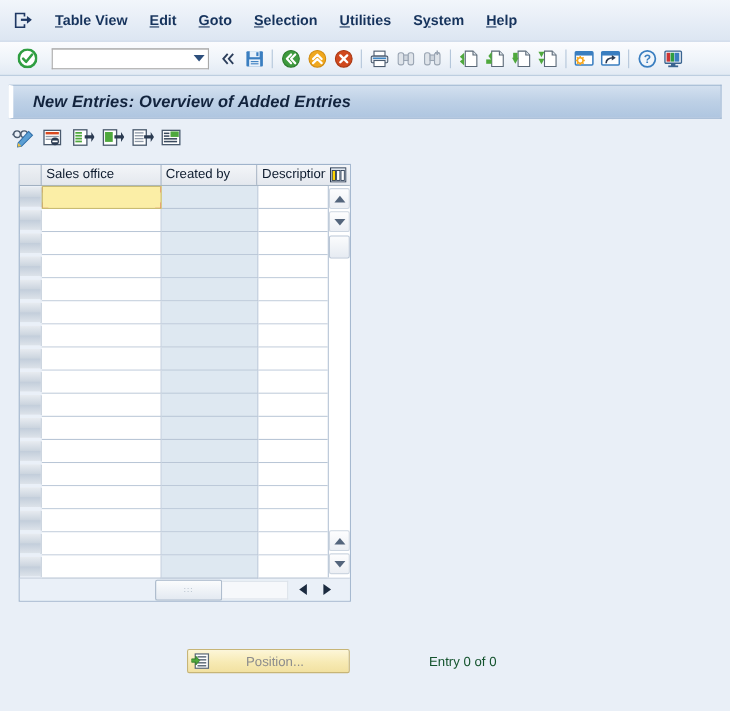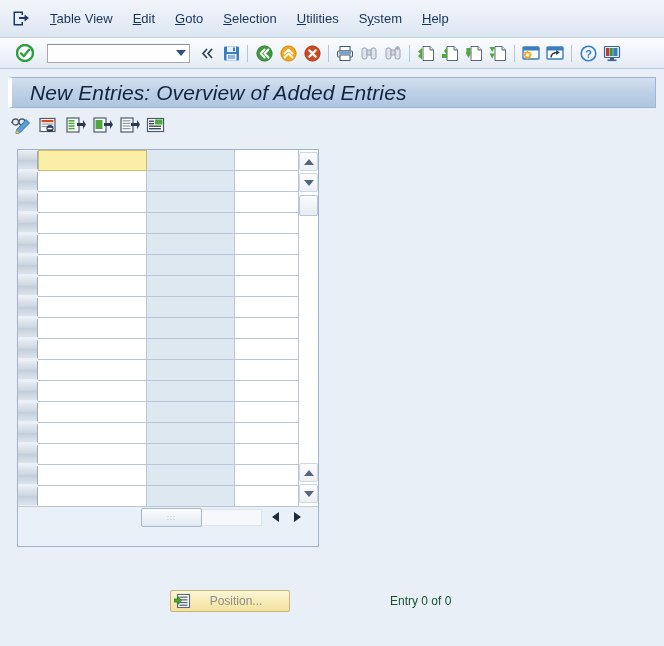--- a/index.html
+++ b/index.html
@@ -33,20 +33,21 @@
     margin-left: 8px;
     display: flex; align-items: center; justify-content: center;
   }
   .menu-items { display: flex; align-items: center; margin-left: 6px; }
   .menu-item {
     padding: 3px 10px;
     font-size: 13px;
     color: #16335c;
     white-space: nowrap;
     cursor: default;
+    font-weight: bold;
   }
   .menu-item .mn {
     text-decoration: underline;
   }
 
   
   #toolbar {
     position: absolute;
     left: 0; top: 38px;
     width: 664px; height: 31px;
@@ -101,22 +102,22 @@
     width: 648px; height: 31px;
     background: linear-gradient(to bottom, #d3e0ef 0%, #bdd0e6 50%, #afc6e0 100%);
     border: 1px solid #9fb6d2;
     border-left: 4px solid #ffffff;
     box-sizing: border-box;
     display: flex;
     align-items: center;
   }
   #title-text {
     margin-left: 18px;
-    font-size: 21px;
-    font-weight: normal;
+    font-size: 15px;
+    font-weight: bold;
     font-style: italic;
     color: #12233d;
     letter-spacing: 0.1px;
   }
 
   
   #apptoolbar {
     position: absolute;
     left: 8px; top: 111px;
     width: 648px; height: 28px;
@@ -319,21 +320,21 @@
     width: 17px; height: 17px;
     margin-left: 5px;
     display: flex; align-items: center; justify-content: center;
     cursor: default;
   }
 
   
   #position-btn {
     position: absolute;
     left: 170px; top: 590px;
-    width: 120px; height: 22px;
+    width: 148px; height: 22px;
     background: linear-gradient(to bottom, #fdf6d8 0%, #f7eab4 55%, #f2e1a1 100%);
     border: 1px solid #c7b577;
     border-radius: 2px;
     display: flex;
     align-items: center;
     box-sizing: border-box;
     cursor: default;
   }
   #position-icon { margin-left: 3px; display: flex; }
   #position-label {
@@ -608,20 +609,34 @@
       <rect x="3" y="12" width="12" height="1.4" fill="#3a4a5e"></rect>
       <rect x="3" y="4.5" width="5" height="1.4" fill="#3a4a5e"></rect>
       <rect x="3" y="7" width="5" height="1.4" fill="#3a4a5e"></rect>
     </svg>
   </div>
 
 </div>
 
 <div id="tablectl">
 
+  <div id="tbl-header">
+    <div class="hd-selcol"></div>
+    <div class="hd-cell c0">Sales office</div>
+    <div class="hd-cell c1">Created by</div>
+    <div class="hd-cell c2">Description</div>
+    <div class="hd-cfg">
+      <svg width="15" height="14" viewBox="0 0 15 14">
+        <rect x="0.5" y="0.5" width="14" height="13" fill="#dfe6ee" stroke="#2b3b52" stroke-width="1"></rect>
+        <rect x="2" y="3" width="3" height="9" fill="#ffd500" stroke="#2b3b52" stroke-width="0.8"></rect>
+        <rect x="6" y="3" width="3" height="9" fill="#ffffff" stroke="#2b3b52" stroke-width="0.8"></rect>
+        <rect x="10" y="3" width="3" height="9" fill="#ffffff" stroke="#2b3b52" stroke-width="0.8"></rect>
+      </svg>
+    </div>
+  </div>
 
   <div id="tbl-body">
     <div id="grid-rows">
 
     <div class="grid-row">
           <div class="sel-btn"></div>
           <div class="cell c0 active">
             <i class="tl"></i>
             <i class="bl"></i>
           </div>

